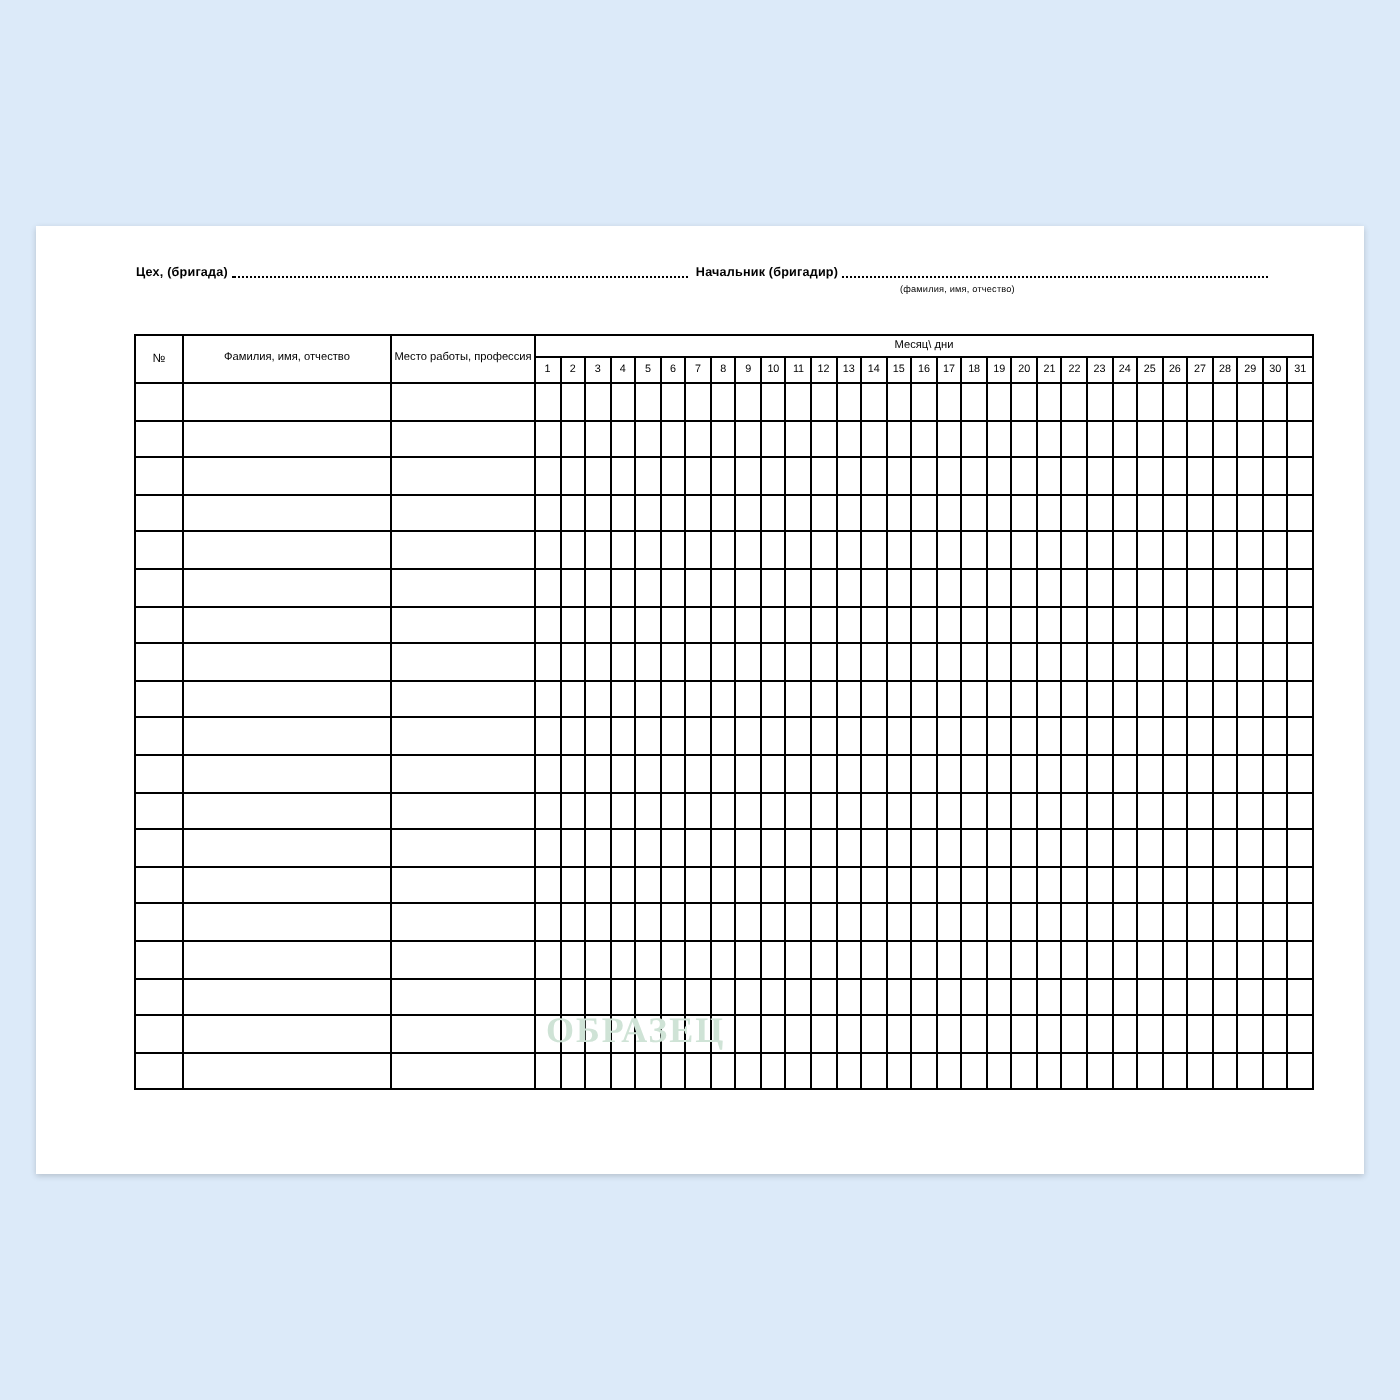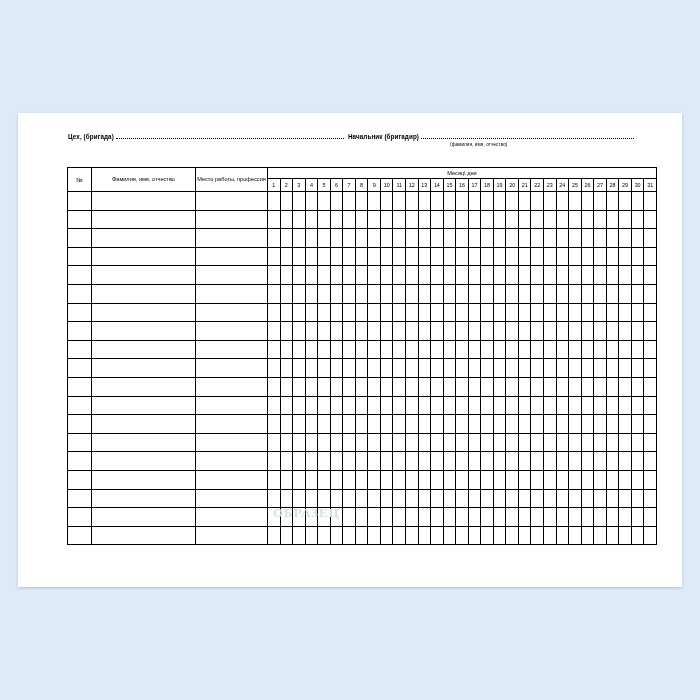--- a/index.html
+++ b/index.html
@@ -93,21 +93,21 @@
   th.day           { width: 12.55px; font-size: 5.4px; font-weight: bold; height: 13px; }
   tbody td         { height: 18.6px; }
   tbody td.cell-num, tbody td.cell-name, tbody td.cell-place { background: #fff; }
   tbody td.day-cell { width: 12.55px; }
 
   
   #watermark {
     position: absolute;
     left: 255px;
     top: 392px;
-    font-size: 13px;
+    font-size: 18px;
     letter-spacing: 1px;
     color: #cfe3d6;
     font-weight: bold;
     pointer-events: none;
     user-select: none;
     font-family: "Liberation Serif", serif;
   }
 </style>
 </head>
 <body>

